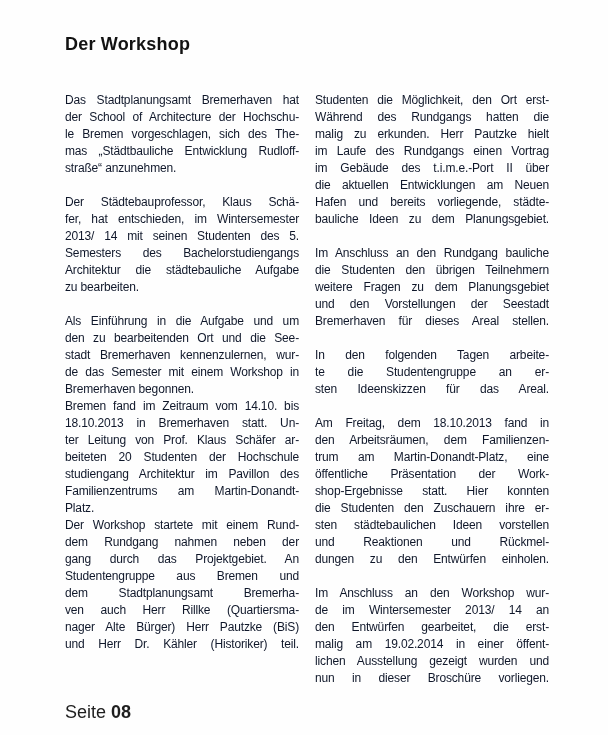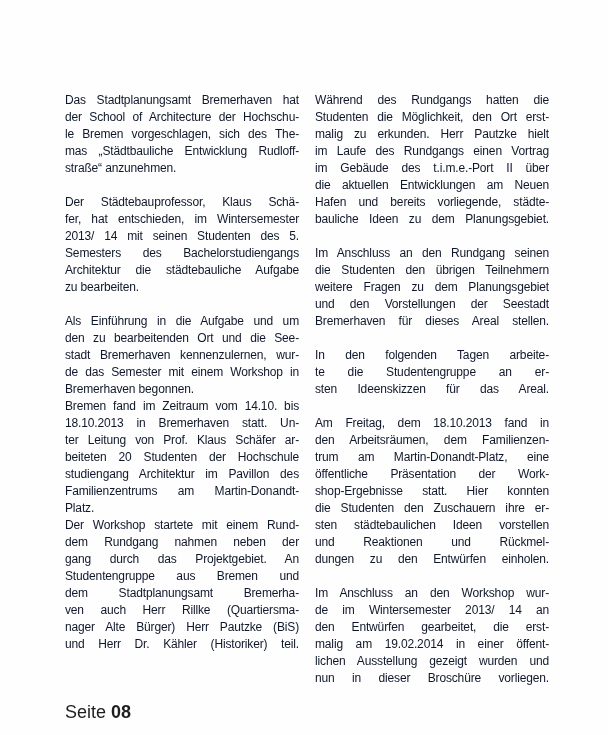--- a/index.html
+++ b/index.html
@@ -58,20 +58,21 @@
     font-size: 18px;
     color: #1e1e1e;
   }
   .footer b { font-weight: bold; }
 </style>
 </head>
 <body>
 
 <div class="page">
 
+  <h1 class="title">Der Workshop</h1>
 
   <div class="columns">
     <div class="col" id="col-left">
         <div class="para">
           <div class="line">Das Stadtplanungsamt Bremerhaven hat</div>
           <div class="line">der School of Architecture der Hochschu-</div>
           <div class="line">le Bremen vorgeschlagen, sich des The-</div>
           <div class="line">mas „Städtbauliche Entwicklung Rudloff-</div>
           <div class="line no-stretch">straße“ anzunehmen.</div>
         </div>
@@ -105,31 +106,31 @@
           <div class="line">gang durch das Projektgebiet. An</div>
           <div class="line">Studentengruppe aus Bremen und</div>
           <div class="line">dem Stadtplanungsamt Bremerha-</div>
           <div class="line">ven auch Herr Rillke (Quartiersma-</div>
           <div class="line">nager Alte Bürger) Herr Pautzke (BiS)</div>
           <div class="line">und Herr Dr. Kähler (Historiker) teil.</div>
         </div>
       </div>
     <div class="col" id="col-right">
         <div class="para">
+          <div class="line">Studenten die Möglichkeit, den Ort erst-</div>
           <div class="line">Während des Rundgangs hatten die</div>
-          <div class="line">Studenten die Möglichkeit, den Ort erst-</div>
           <div class="line">malig zu erkunden. Herr Pautzke hielt</div>
           <div class="line">im Laufe des Rundgangs einen Vortrag</div>
           <div class="line">im Gebäude des t.i.m.e.-Port II über</div>
           <div class="line">die aktuellen Entwicklungen am Neuen</div>
           <div class="line">Hafen und bereits vorliegende, städte-</div>
           <div class="line">bauliche Ideen zu dem Planungsgebiet.</div>
         </div>
         <div class="para gap">
-          <div class="line">Im Anschluss an den Rundgang seinen</div>
+          <div class="line">Im Anschluss an den Rundgang bauliche</div>
           <div class="line">die Studenten den übrigen Teilnehmern</div>
           <div class="line">weitere Fragen zu dem Planungsgebiet</div>
           <div class="line">und den Vorstellungen der Seestadt</div>
           <div class="line">Bremerhaven für dieses Areal stellen.</div>
         </div>
         <div class="para gap">
           <div class="line">In den folgenden Tagen arbeite-</div>
           <div class="line">te die Studentengruppe an er-</div>
           <div class="line">sten Ideenskizzen für das Areal.</div>
         </div>

